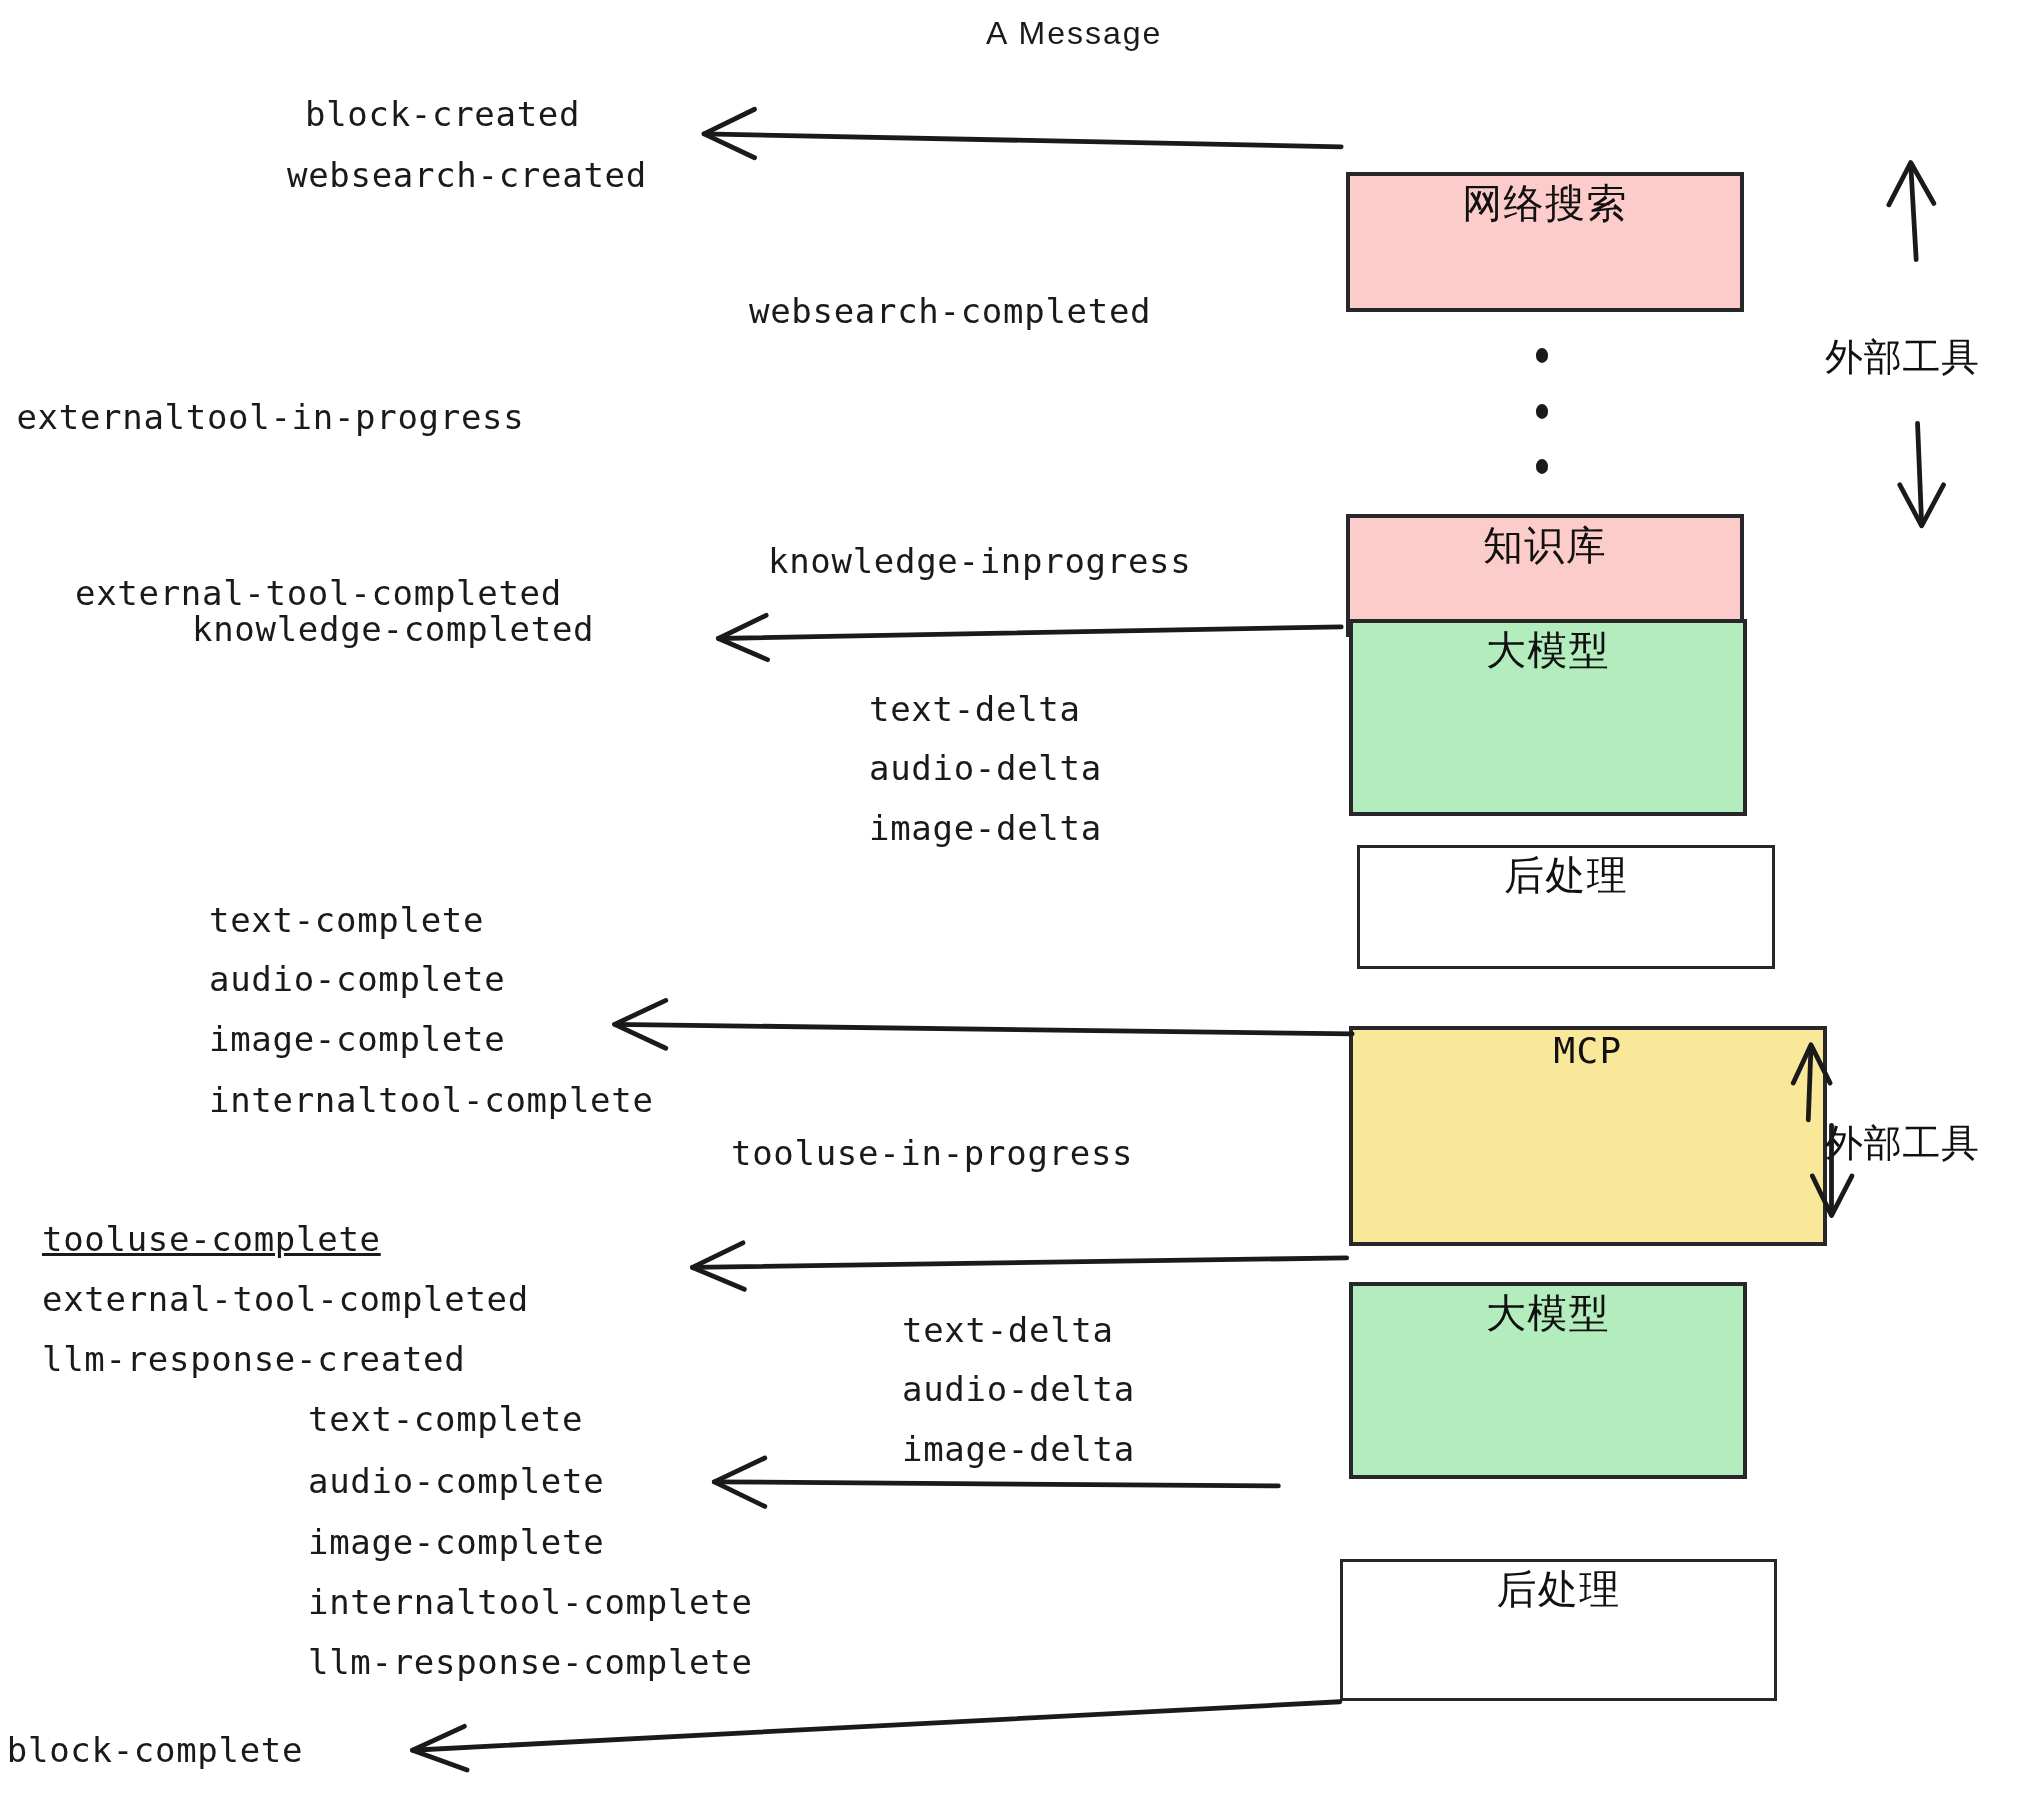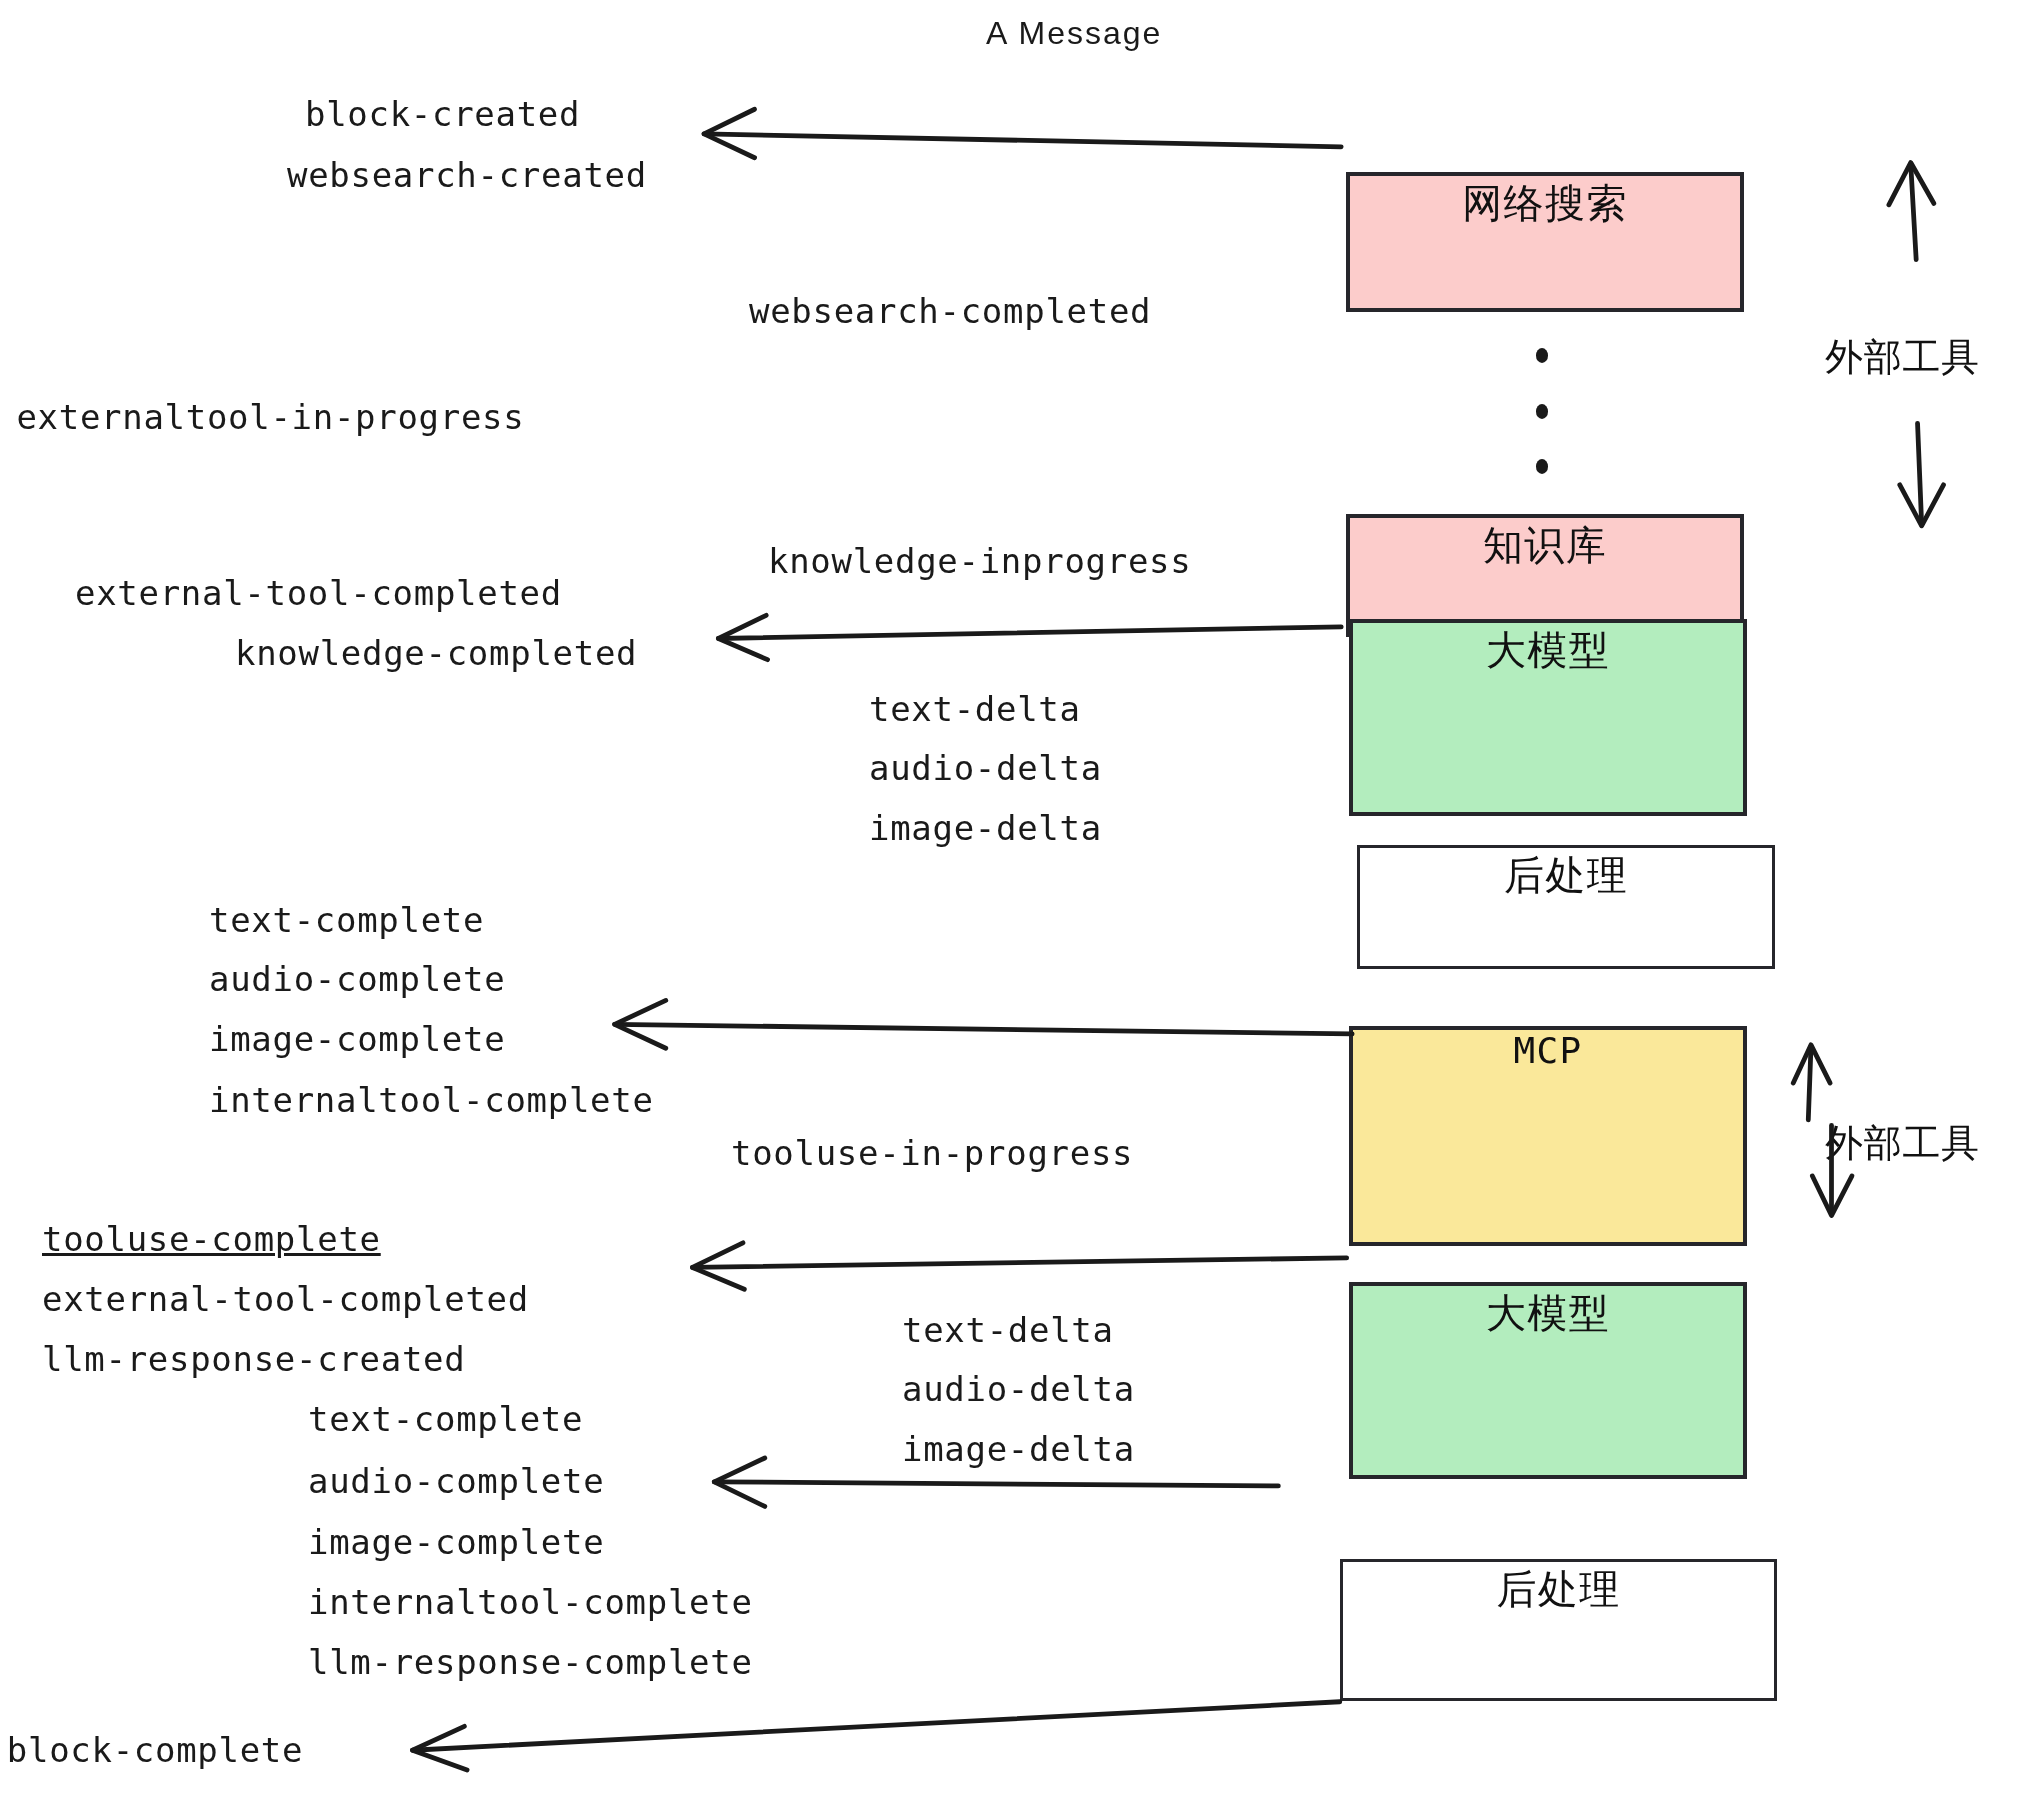--- a/index.html
+++ b/index.html
@@ -94,21 +94,21 @@
   </div>
 
   <div class="box" style="left:1349px; top:619px; width:398px; height:197px; background:#B3EDBE;">
     <span>大模型</span>
   </div>
 
   <div class="box" style="left:1357px; top:845px; width:418px; height:124px; background:#FFFFFF; border-width:3.4px;">
     <span>后处理</span>
   </div>
 
-  <div class="box mcp-label" style="left:1349px; top:1026px; width:398px; height:220px; background:#FAE89A;">
+  <div class="box mcp-label" style="left:1349px; top:1026px; width:478px; height:220px; background:#FAE89A;">
     <span>MCP</span>
   </div>
 
   <div class="box" style="left:1349px; top:1282px; width:398px; height:197px; background:#B3EDBE;">
     <span>大模型</span>
   </div>
 
   <div class="box" style="left:1340px; top:1559px; width:437px; height:142px; background:#FFFFFF; border-width:3.4px;">
     <span>后处理</span>
   </div>
@@ -121,21 +121,21 @@
 
   <div class="sidelabel" style="left:1825px; top:332px;">外部工具</div>
   <div class="sidelabel" style="left:1825px; top:1118px;">外部工具</div>
 
   <div class="ev" style="left:305px;  top:97px;">block-created</div>
   <div class="ev" style="left:287px;  top:158px;">websearch-created</div>
   <div class="ev" style="left:749px; top:294px;">websearch-completed</div>
   <div class="ev" style="left:16.4px;   top:400px;">externaltool-in-progress</div>
   <div class="ev" style="left:768px; top:544px;">knowledge-inprogress</div>
   <div class="ev" style="left:75px;  top:576px;">external-tool-completed</div>
-  <div class="ev" style="left:192px;  top:636px;margin-left:43px;">knowledge-completed</div>
+  <div class="ev" style="left:192px;  top:612px;">knowledge-completed</div>
   <div class="ev" style="left:869px; top:692px;">text-delta</div>
   <div class="ev" style="left:869px; top:751px;">audio-delta</div>
   <div class="ev" style="left:869px; top:811px;">image-delta</div>
   <div class="ev" style="left:209px;  top:903px;">text-complete</div>
   <div class="ev" style="left:209px;  top:962px;">audio-complete</div>
   <div class="ev" style="left:209px;  top:1022px;">image-complete</div>
   <div class="ev" style="left:209px;  top:1083px;">internaltool-complete</div>
   <div class="ev" style="left:731px; top:1136px;">tooluse-in-progress</div>
   <div class="ev" style="left:42px;   top:1222px;text-decoration:underline;">tooluse-complete</div>
   <div class="ev" style="left:42px;  top:1282px;">external-tool-completed</div>

